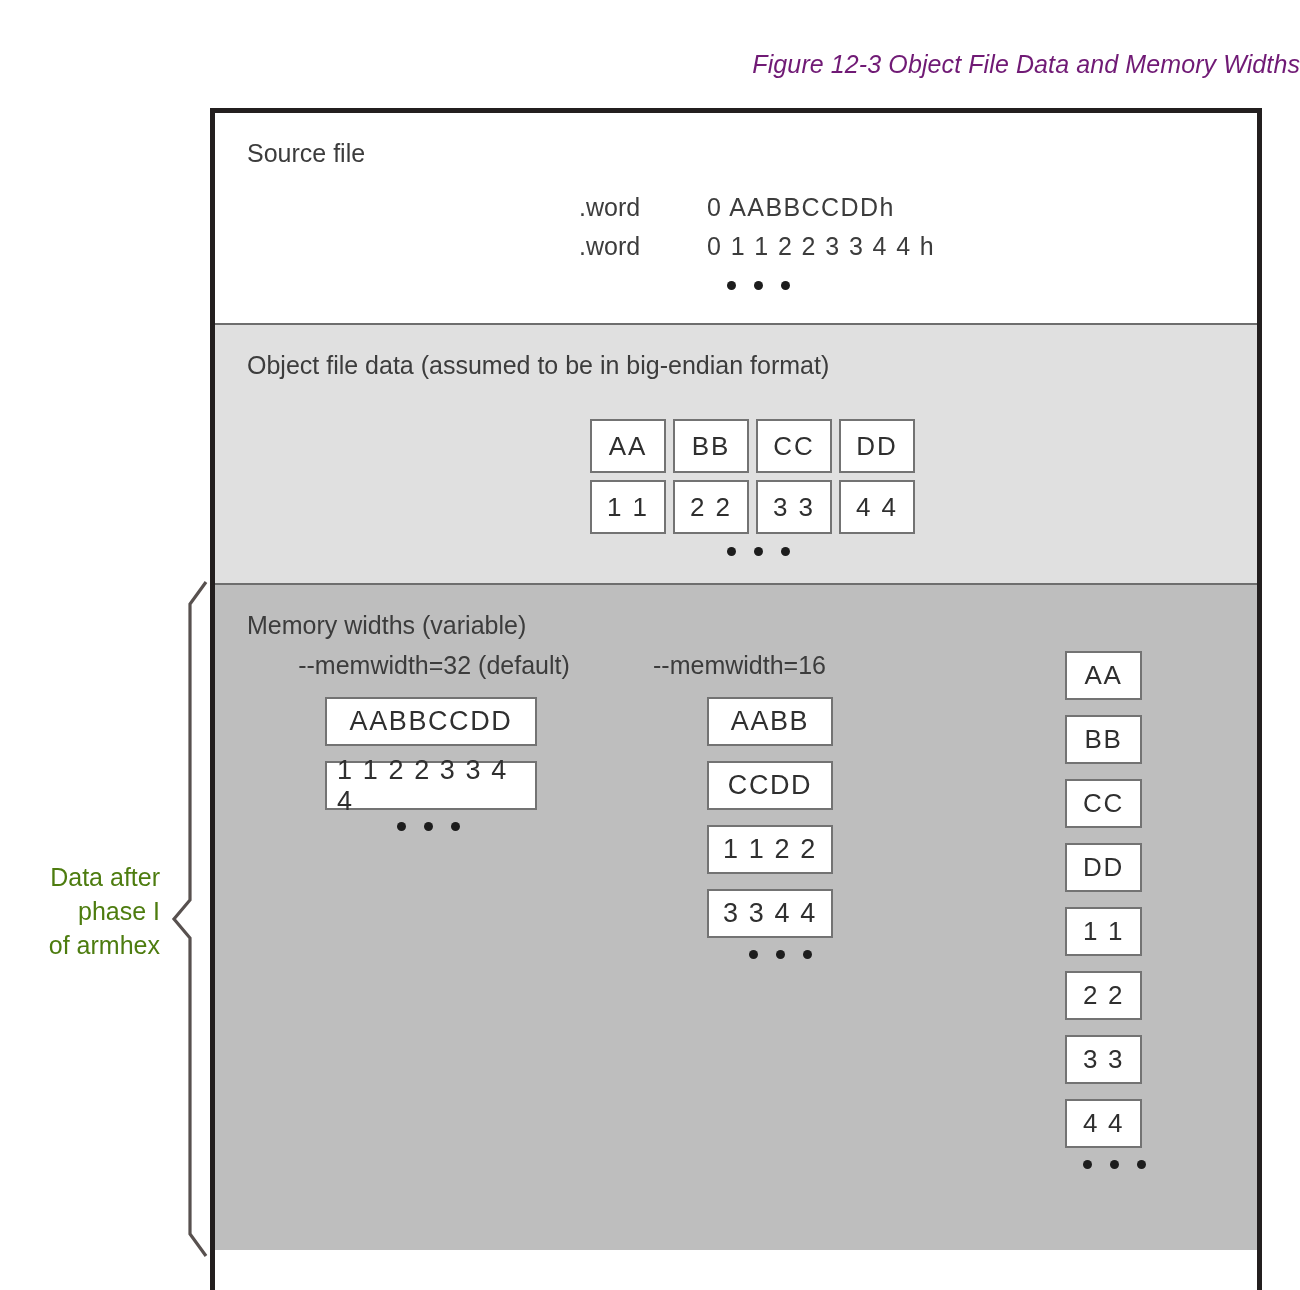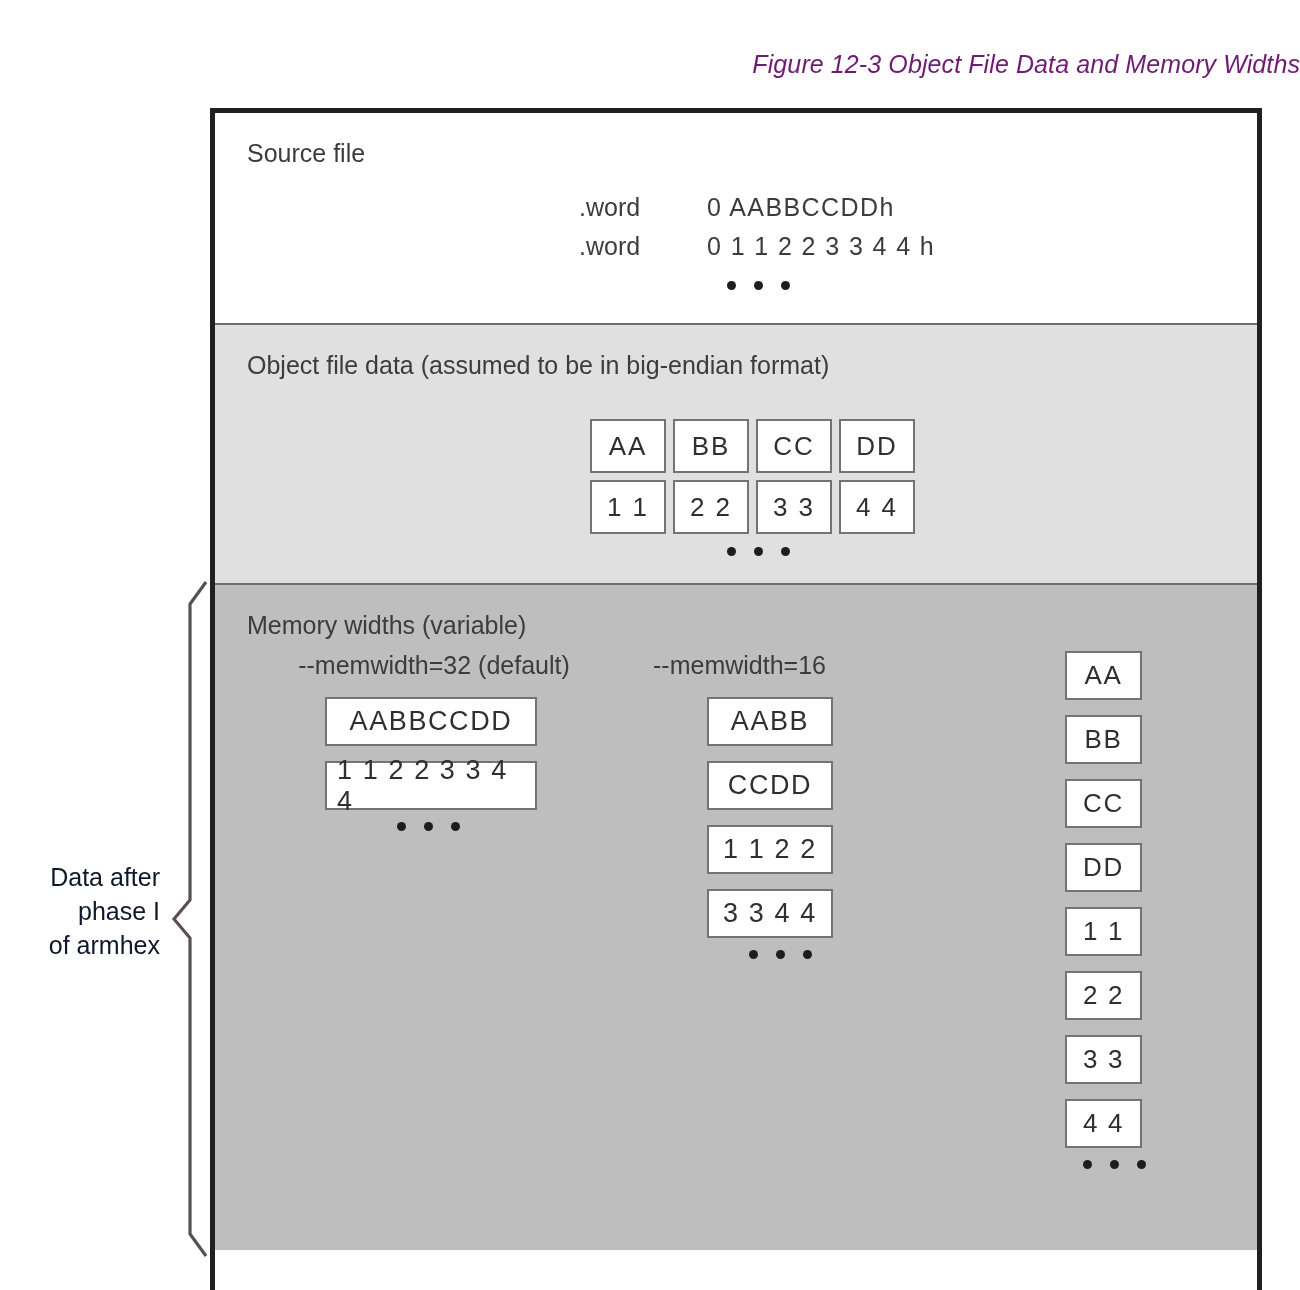--- a/index.html
+++ b/index.html
@@ -169,21 +169,21 @@
 
   
   #phase-annotation {
     position: absolute;
     left: 8px;
     top: 860px;
     width: 152px;
     text-align: right;
     font-size: 25px;
     line-height: 34px;
-    color: #0f172a;
+    color: #4d7c0f;
   }
   #phase-brace {
     position: absolute;
     left: 166px;
     top: 578px;
     width: 44px;
     height: 682px;
   }
 </style>
 </head>

